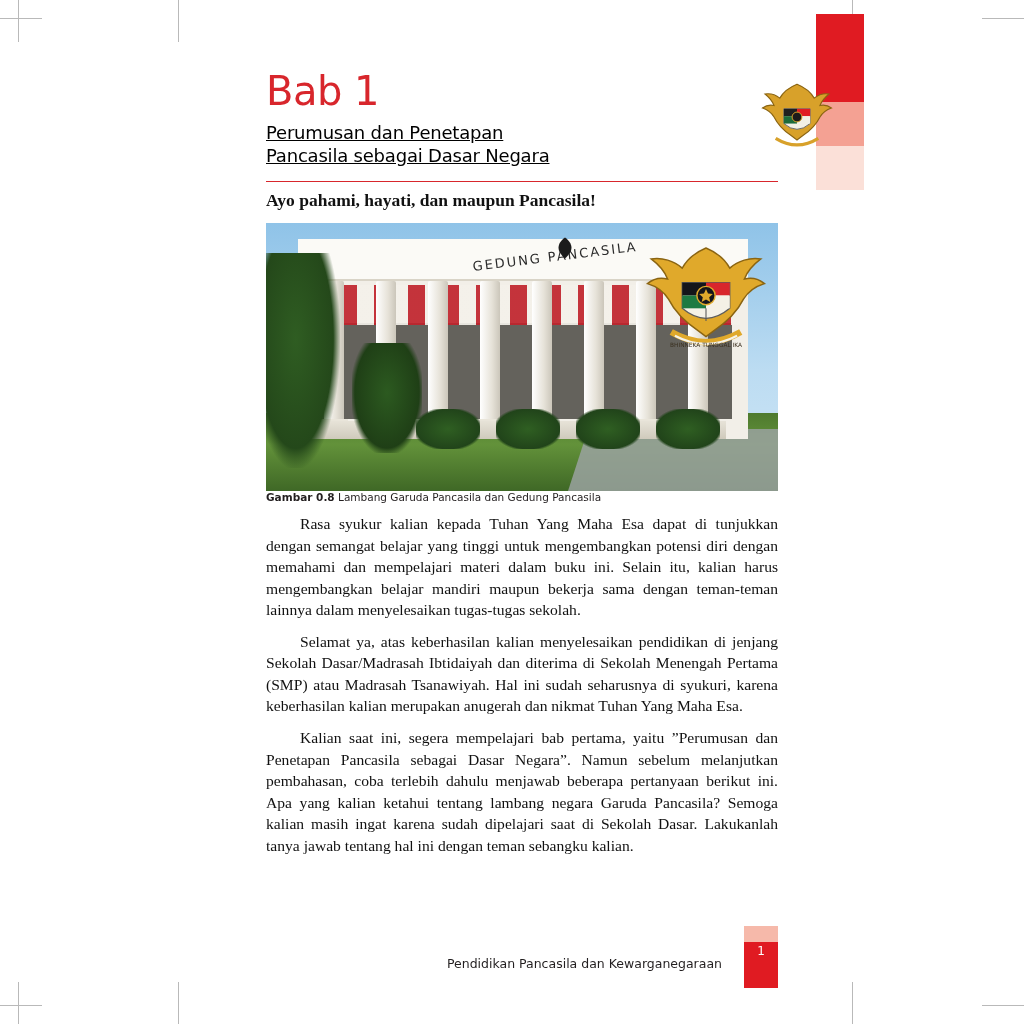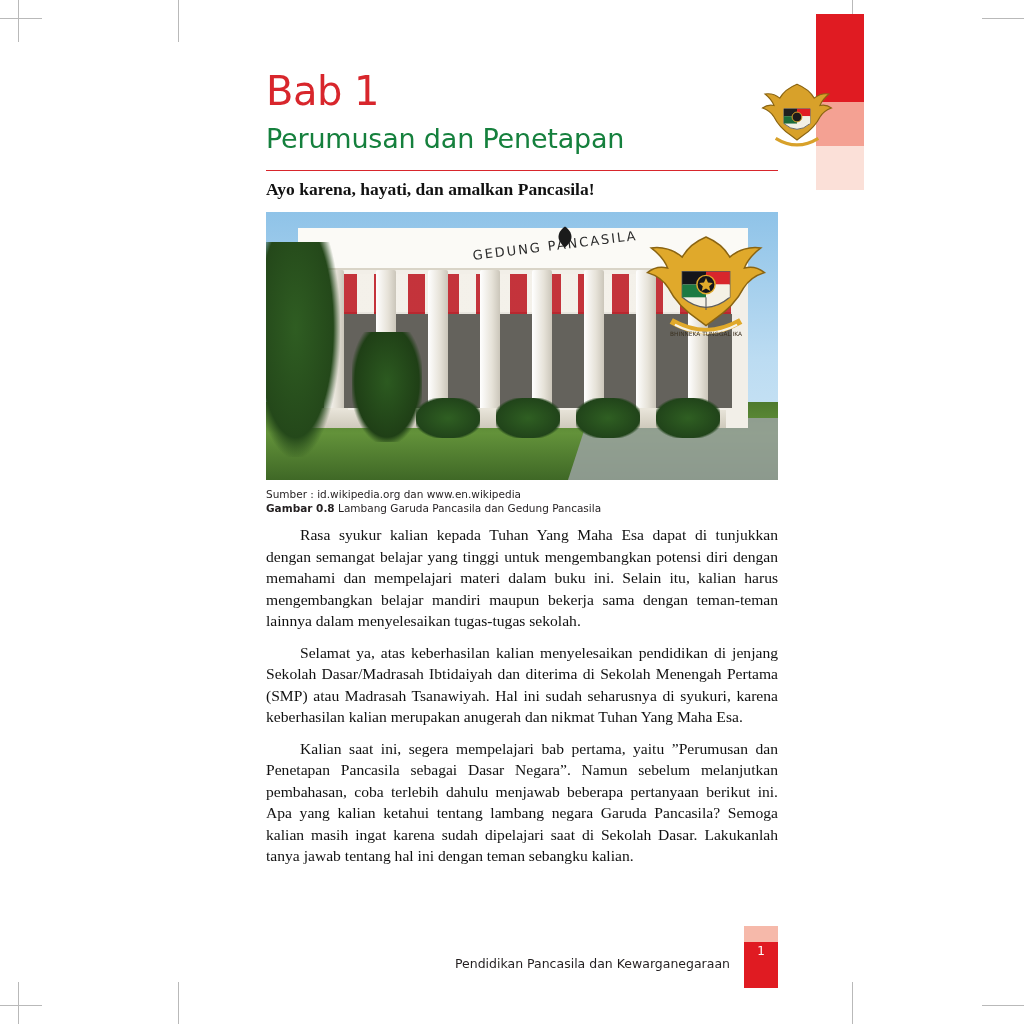--- a/index.html
+++ b/index.html
@@ -39,26 +39,27 @@
     font-family: "DejaVu Sans", sans-serif;
     font-size: 40px;
     color: #d8262c;
     letter-spacing: -0.5px;
     line-height: 1.05;
     margin: 0 0 10px 0;
     font-weight: 400;
   }
   .chapter-title {
     font-family: "DejaVu Sans", sans-serif;
-    font-size: 27px;
-    color: #15803d;
+    font-size: 18px;
+    color: #000000;
     line-height: 1.26;
     margin: 0;
     font-weight: 400;
     letter-spacing: -0.2px;
+    text-decoration: underline;
   }
   .rule {
     border: 0;
     border-top: 1.6px solid #d8262c;
     margin: 14px 0 8px 0;
     width: 100%;
   }
   .subtitle {
     font-family: "Liberation Serif", serif;
     font-weight: bold;
@@ -187,21 +188,21 @@
     width: 512px;
     display: flex;
     align-items: stretch;
     justify-content: flex-end;
   }
   .footer-text {
     font-family: "DejaVu Sans", sans-serif;
     font-size: 12.5px;
     color: #231f20;
     align-self: center;
-    margin-right: 14px;
+    margin-right: 22px;
   }
   .pagebox {
     width: 34px; height: 62px;
     position: relative;
     margin-top: -12px;
   }
   .pb-top { position: absolute; top: 0; left: 0; width: 34px; height: 16px; background: #f6b9aa; }
   .pb-mid { position: absolute; top: 16px; left: 0; width: 34px; height: 46px; background: #e01b22; }
   .pagenum {
     position: absolute; top: 18px; left: 0; width: 34px;
@@ -243,25 +244,26 @@
         <rect x="34" y="49" width="16" height="9" fill="#1d6b3a"></rect>
         <rect x="50" y="49" width="16" height="9" fill="#f2f0e5"></rect>
         <circle cx="50" cy="50" r="6" fill="#1b1b1b" stroke="#d8a12a" stroke-width="1.2"></circle>
         <path d="M24 76 Q50 92 76 76" fill="none" stroke="#d8a12a" stroke-width="4"></path>
       </g>
     </svg>
 
     <h1 class="chapter-label">Bab 1</h1>
     <h2 class="chapter-title">
       <span>Perumusan dan Penetapan</span><br>
+      <span>Pancasila sebagai Dasar Negara</span>
     </h2>
 
     <hr class="rule">
 
-    <p class="subtitle">Ayo karena, hayati, dan amalkan Pancasila!</p>
+    <p class="subtitle">Ayo pahami, hayati, dan maupun Pancasila!</p>
 
     <div class="figure">
       <div class="photo">
         <div class="ph-ground"></div>
         <div class="ph-drive"></div>
         <div class="ph-building"></div>
         <div class="ph-roofband"></div>
         <div class="ph-dark"></div>
         <div class="ph-banner-red"></div>
 
@@ -315,21 +317,20 @@
             <rect x="70" y="64" width="26" height="14" fill="#f4f1e6"></rect>
             <circle cx="70" cy="64" r="10" fill="#16161a" stroke="#e0a92b" stroke-width="1.6"></circle>
             <path d="M70 57 l2.2 4.8 5.3 .5 -4 3.6 1.2 5.2 -4.7-2.8 -4.7 2.8 1.2-5.2 -4-3.6 5.3-.5 Z" fill="#e0a92b"></path>
             <path d="M32 104 Q70 126 108 104" fill="none" stroke="#e0a92b" stroke-width="7"></path>
             <path d="M36 108 Q70 126 104 108" fill="none" stroke="#f6f3e8" stroke-width="2.4"></path>
             <text x="70" y="120" text-anchor="middle" font-family="DejaVu Sans, sans-serif" font-size="6.4" fill="#3a3020">BHINNEKA TUNGGAL IKA</text>
           </g>
         </svg>
       </div>
 
-      <p class="src">Sumber : id.wikipedia.org dan www.en.wikipedia</p>
       <p class="caption">
         <b>Gambar 0.8</b>
         <span>Lambang Garuda Pancasila dan Gedung Pancasila</span>
       </p>
     </div>
 
     <div class="body">
       <p>Rasa syukur kalian kepada Tuhan Yang Maha Esa dapat di tunjukkan dengan semangat belajar yang tinggi untuk mengembangkan potensi diri dengan memahami dan mempelajari materi dalam buku ini. Selain itu, kalian harus mengembangkan belajar mandiri maupun bekerja sama dengan teman-teman lainnya dalam menyelesaikan tugas-tugas sekolah.</p>
       <p>Selamat ya, atas keberhasilan kalian menyelesaikan pendidikan di jenjang Sekolah Dasar/Madrasah Ibtidaiyah dan diterima di Sekolah Menengah Pertama (SMP) atau Madrasah Tsanawiyah. Hal ini sudah seharusnya di syukuri, karena keberhasilan kalian merupakan anugerah dan nikmat Tuhan Yang Maha Esa.</p>
       <p>Kalian saat ini, segera mempelajari bab pertama, yaitu ”Perumusan dan Penetapan Pancasila sebagai Dasar Negara”. Namun sebelum melanjutkan pembahasan, coba terlebih dahulu menjawab beberapa pertanyaan berikut ini. Apa yang kalian ketahui tentang lambang negara Garuda Pancasila? Semoga kalian masih ingat karena sudah dipelajari saat di Sekolah Dasar. Lakukanlah tanya jawab tentang hal ini dengan teman sebangku kalian.</p>

